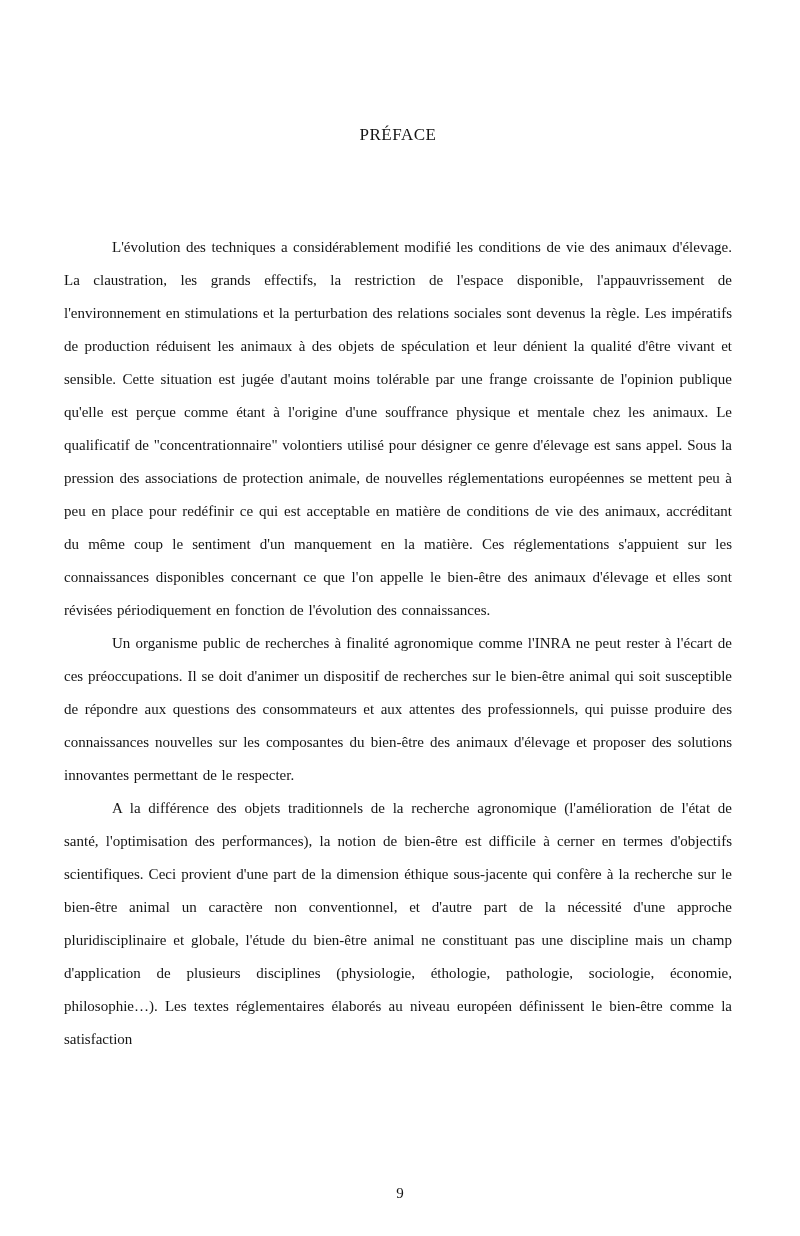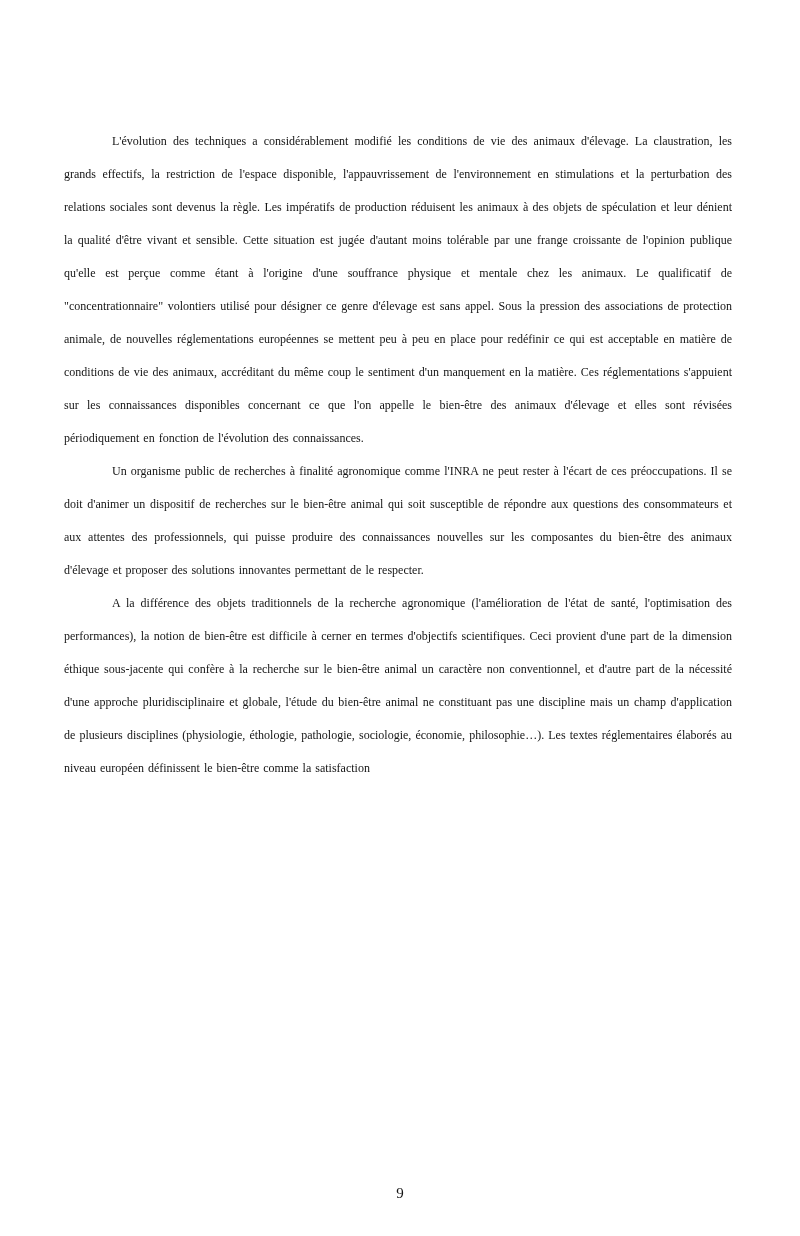--- a/index.html
+++ b/index.html
@@ -21,21 +21,21 @@
   .doc-title {
     margin: 0 0 86px 0;
     font-size: 17px;
     font-weight: normal;
     text-align: center;
     letter-spacing: 0.5px;
     color: #141414;
   }
   .body-text p {
     margin: 0;
-    font-size: 12px;
+    font-size: 15px;
     line-height: 33px;
     text-align: justify;
     text-indent: 48px;
     word-spacing: 1px;
     color: #141414;
   }
   .page-number {
     position: absolute;
     bottom: 34px;
     left: 0;
@@ -43,20 +43,21 @@
     text-align: center;
     font-size: 15px;
     color: #141414;
   }
 </style>
 </head>
 <body>
 
 <div class="page">
 
+  <h1 class="doc-title">PRÉFACE</h1>
 
   <div class="body-text">
     <p>L'évolution des techniques a considérablement modifié les conditions de vie des animaux d'élevage. La claustration, les grands effectifs, la restriction de l'espace disponible, l'appauvrissement de l'environnement en stimulations et la perturbation des relations sociales sont devenus la règle. Les impératifs de production réduisent les animaux à des objets de spéculation et leur dénient la qualité d'être vivant et sensible. Cette situation est jugée d'autant moins tolérable par une frange croissante de l'opinion publique qu'elle est perçue comme étant à l'origine d'une souffrance physique et mentale chez les animaux. Le qualificatif de "concentrationnaire" volontiers utilisé pour désigner ce genre d'élevage est sans appel. Sous la pression des associations de protection animale, de nouvelles réglementations européennes se mettent peu à peu en place pour redéfinir ce qui est acceptable en matière de conditions de vie des animaux, accréditant du même coup le sentiment d'un manquement en la matière. Ces réglementations s'appuient sur les connaissances disponibles concernant ce que l'on appelle le bien-être des animaux d'élevage et elles sont révisées périodiquement en fonction de l'évolution des connaissances.</p>
     <p>Un organisme public de recherches à finalité agronomique comme l'INRA ne peut rester à l'écart de ces préoccupations. Il se doit d'animer un dispositif de recherches sur le bien-être animal qui soit susceptible de répondre aux questions des consommateurs et aux attentes des professionnels, qui puisse produire des connaissances nouvelles sur les composantes du bien-être des animaux d'élevage et proposer des solutions innovantes permettant de le respecter.</p>
     <p>A la différence des objets traditionnels de la recherche agronomique (l'amélioration de l'état de santé, l'optimisation des performances), la notion de bien-être est difficile à cerner en termes d'objectifs scientifiques. Ceci provient d'une part de la dimension éthique sous-jacente qui confère à la recherche sur le bien-être animal un caractère non conventionnel, et d'autre part de la nécessité d'une approche pluridisciplinaire et globale, l'étude du bien-être animal ne constituant pas une discipline mais un champ d'application de plusieurs disciplines (physiologie, éthologie, pathologie, sociologie, économie, philosophie…). Les textes réglementaires élaborés au niveau européen définissent le bien-être comme la satisfaction</p>
   </div>
 
   <div class="page-number">9</div>
 
 </div>

